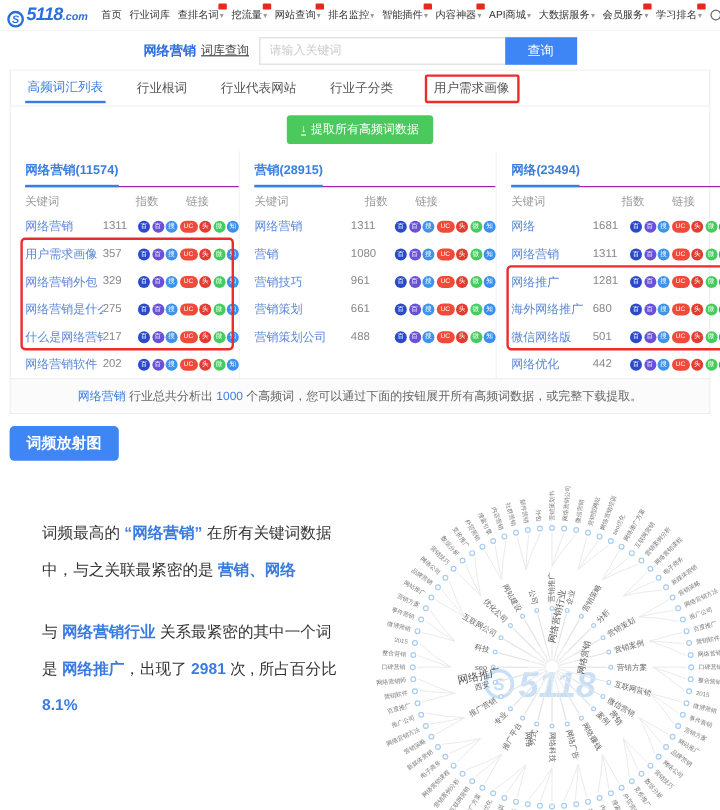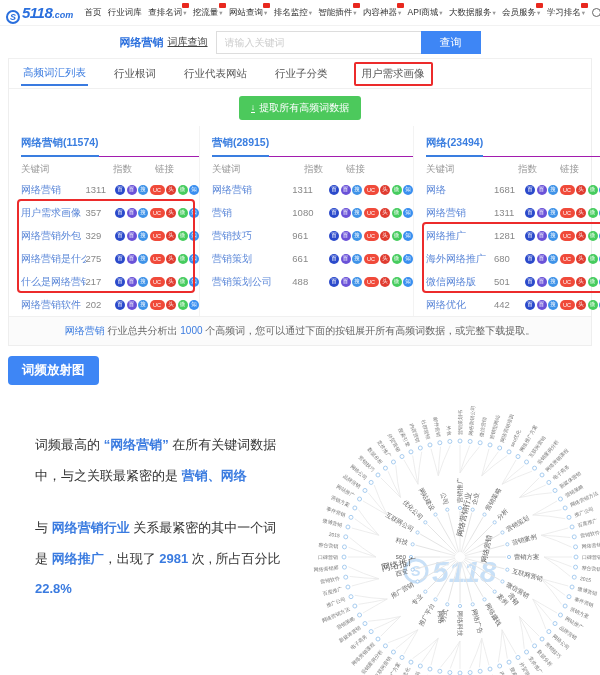--- a/index.html
+++ b/index.html
@@ -384,21 +384,21 @@
         </div>
       </div>
     <div class="summary"><span class="blue">网络营销</span><span> 行业总共分析出 </span><span class="blue">1000</span><span> 个高频词，您可以通过下面的按钮展开所有高频词数据，或完整下载提取。</span></div>
   </div>
 
   
   <div class="radial-badge">词频放射图</div>
   <div class="bottom">
     <div class="textblock">
       <p id="para1"><span>词频最高的 </span><span class="blue">“网络营销”</span><span> 在所有关键词数据中，与之关联最紧密的是 </span><span class="blue">营销、网络</span></p>
-      <p id="para2"><span>与 </span><span class="blue">网络营销行业</span><span> 关系最紧密的其中一个词是 </span><span class="blue">网络推广</span><span>，出现了 </span><span class="blue">2981</span><span> 次 , 所占百分比 </span><span class="blue">22.8%</span></p>
+      <p id="para2"><span>与 </span><span class="blue">网络营销行业</span><span> 关系最紧密的其中一个词是 </span><span class="blue">网络推广</span><span>，出现了 </span><span class="blue">2981</span><span> 次 , 所占百分比 </span><span class="blue">8.1%</span></p>
     </div>
     <div id="radial-wrap"><svg width="300" height="340">
           <circle cx="116" cy="186" r="11" fill="none" stroke="rgba(125,180,235,0.42)" stroke-width="3"></circle>
           <text x="116" y="191" font-size="14" font-weight="bold" font-style="italic" fill="rgba(125,180,235,0.42)" text-anchor="middle">S</text>
           <text x="132" y="197" font-size="30" font-weight="bold" font-style="italic" fill="rgba(125,180,235,0.42)">5118</text>
           <line x1="160" y1="167" x2="160" y2="152" stroke="#ececec" stroke-width="1"></line>
           <line x1="160" y1="152" x2="160" y2="126" stroke="#e4e4e4" stroke-width="1"></line>
           <circle cx="160" cy="123" r="1.6" fill="#fff" stroke="#a8cdf0" stroke-width="1"></circle>
           <text x="160" y="120" font-size="6.3" fill="#666" text-anchor="start" transform="rotate(-90 160 118)">营销推广</text>
           <path d="M160,88 Q160,74 160,60" fill="none" stroke="#e9e9e9" stroke-width="0.8"></path>

